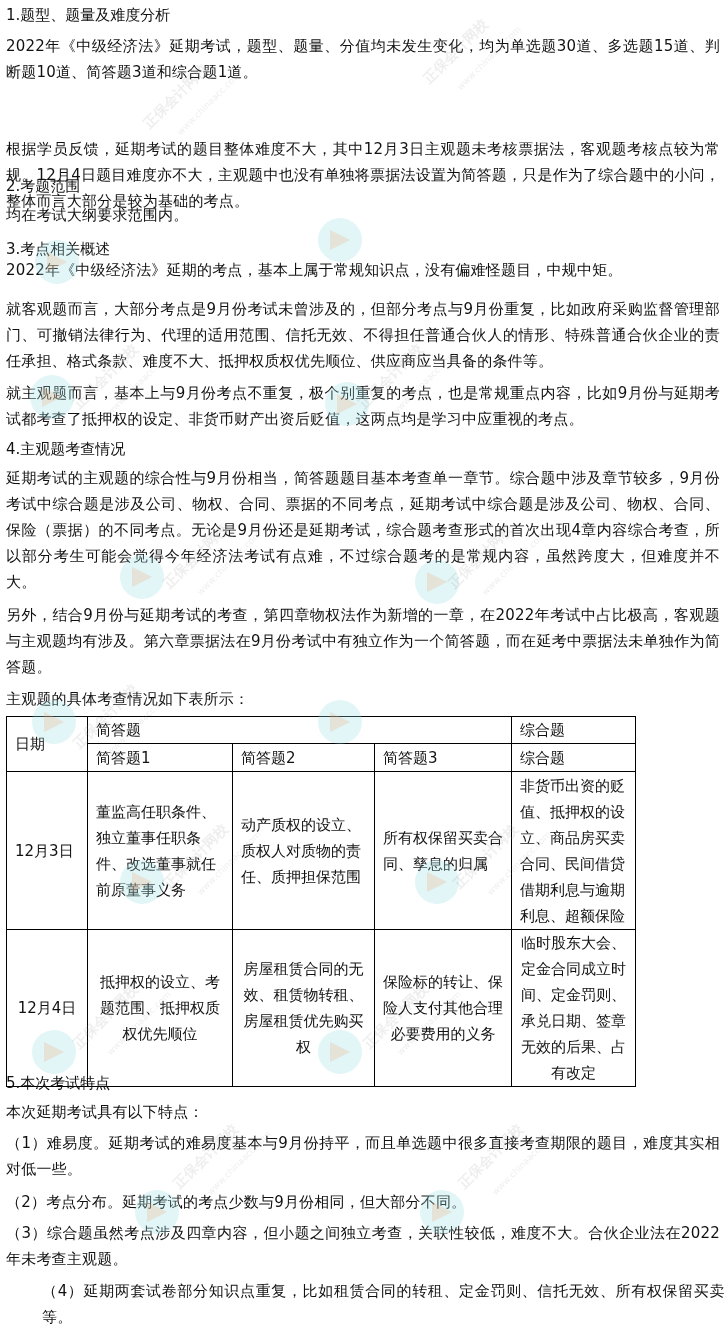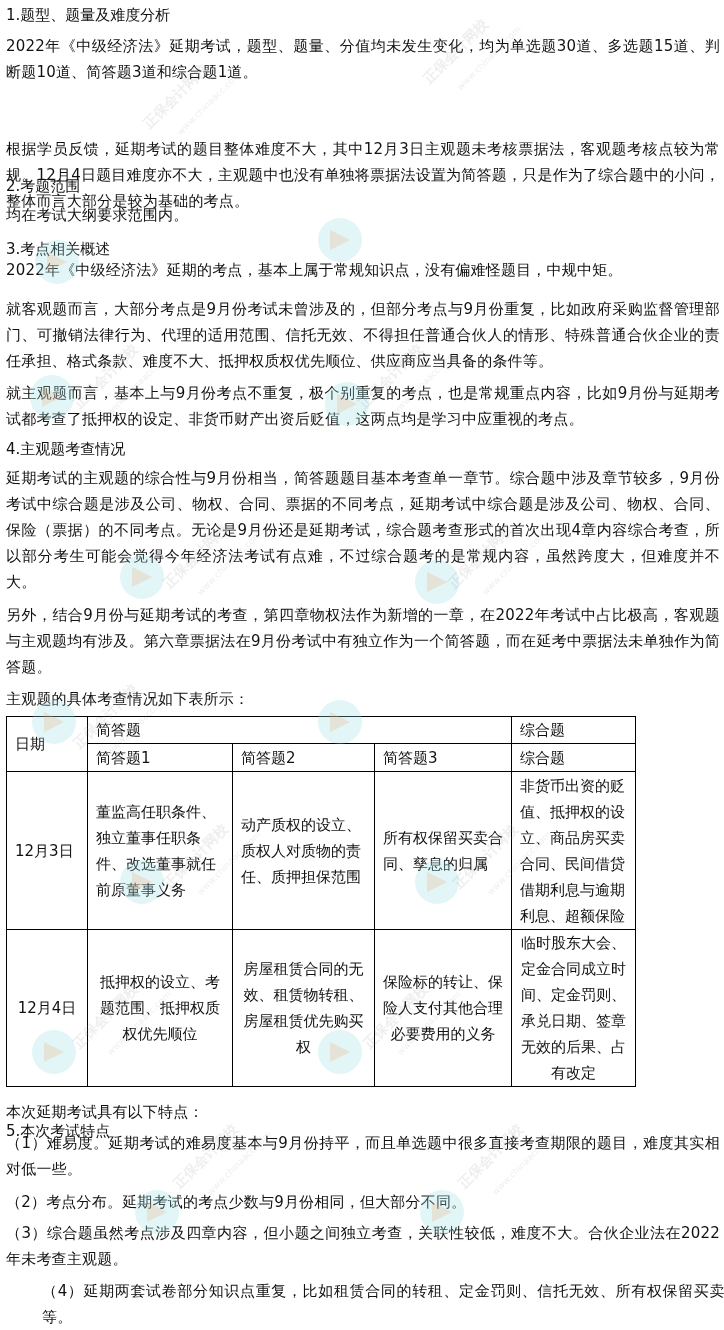--- a/index.html
+++ b/index.html
@@ -160,21 +160,21 @@
     <tr class="row-b">
       <td>12月4日</td>
       <td>抵押权的设立、考题范围、抵押权质权优先顺位</td>
       <td>房屋租赁合同的无效、租赁物转租、房屋租赁优先购买权</td>
       <td>保险标的转让、保险人支付其他合理必要费用的义务</td>
       <td>临时股东大会、定金合同成立时间、定金罚则、承兑日期、签章无效的后果、占有改定</td>
     </tr>
   </tbody>
     </table>
 
-  <div class="heading" style="top:1120px;">5.本次考试特点</div>
+  <div class="heading" style="top:1072px;">5.本次考试特点</div>
   <div class="para" style="top:1099px;">本次延期考试具有以下特点：</div>
   <div class="para" style="top:1130px;">（1）难易度。延期考试的难易度基本与9月份持平，而且单选题中很多直接考查期限的题目，难度其实相对低一些。</div>
   <div class="para" style="top:1189px;">（2）考点分布。延期考试的考点少数与9月份相同，但大部分不同。</div>
   <div class="para" style="top:1220px;">（3）综合题虽然考点涉及四章内容，但小题之间独立考查，关联性较低，难度不大。合伙企业法在2022年未考查主观题。</div>
   <div class="para" style="top:1278px;margin-left:36px;">（4）延期两套试卷部分知识点重复，比如租赁合同的转租、定金罚则、信托无效、所有权保留买卖合同等。</div>
 </div>
 
 <div class="wm-layer">
   <div class="wm-logo" style="left:35px; top:240px;"></div>
   <div class="wm-logo" style="left:318px; top:218px;"></div>

